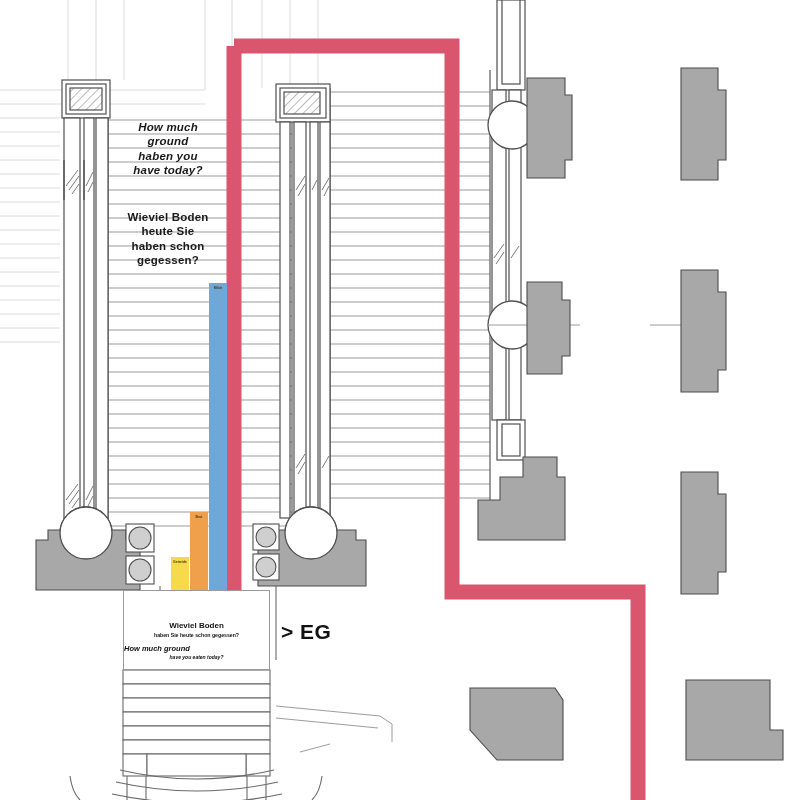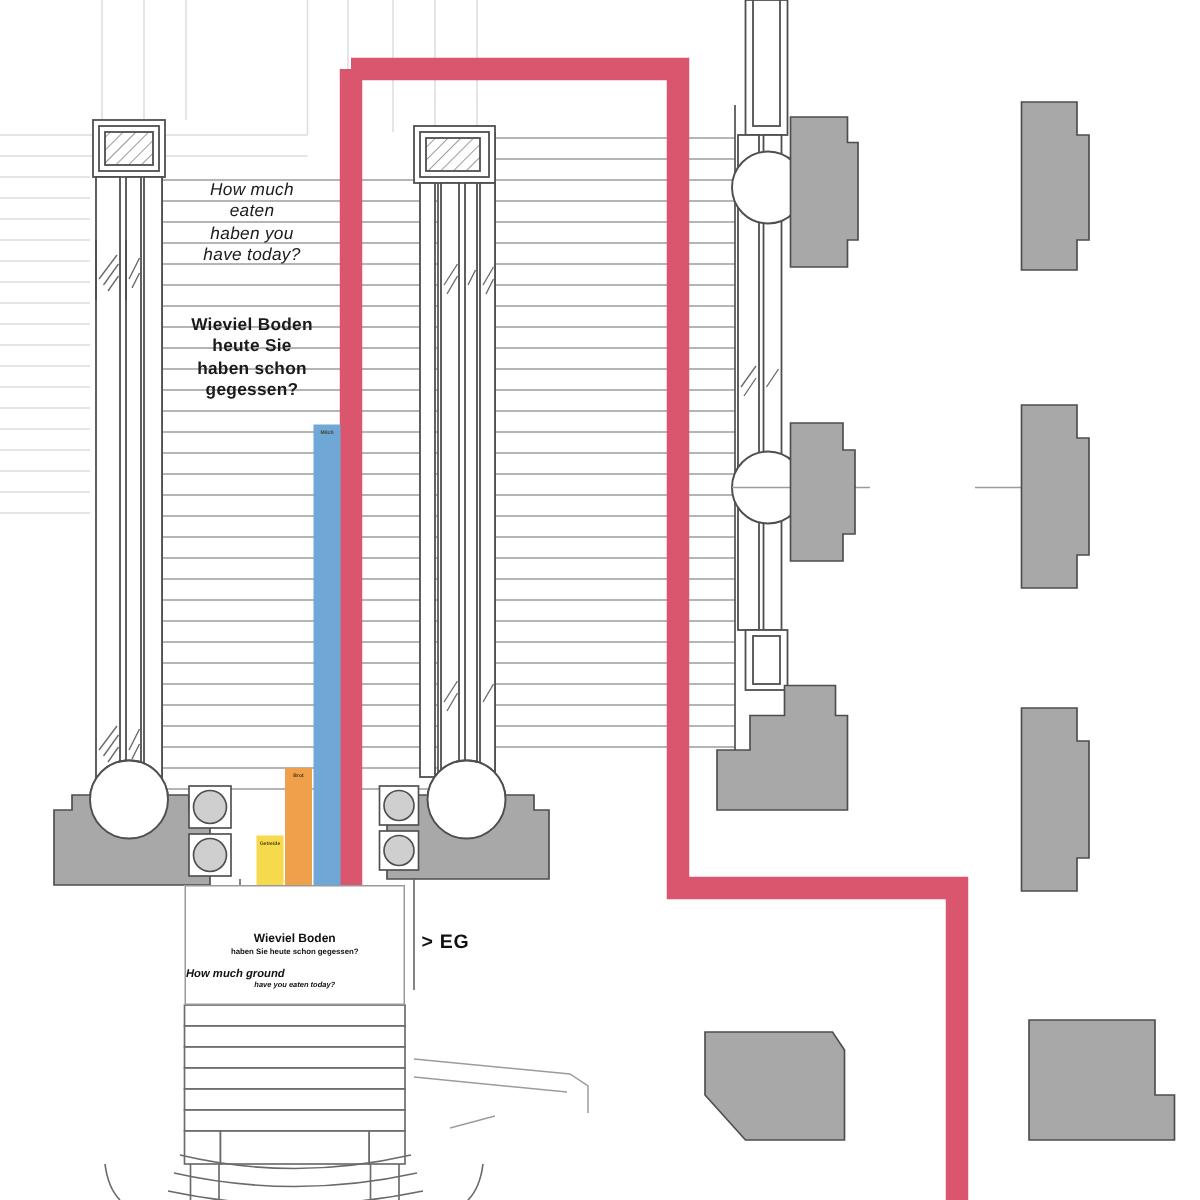--- a/index.html
+++ b/index.html
@@ -3,25 +3,25 @@
 <meta charset="utf-8">
 <style>
   html,body{margin:0;padding:0;background:#ffffff;}
   body{width:800px;height:800px;overflow:hidden;
        font-family:"Liberation Sans", sans-serif;}
   #stage{position:relative;width:800px;height:800px;background:#fff;}
   svg.layer{position:absolute;left:0;top:0;width:800px;height:800px;}
 
   
   .exh-text{position:absolute;text-align:center;color:#1a1a1a;}
-  .exh-en{font-style:italic;font-weight:400;font-size:11.5px;letter-spacing:.2px;}
+  .exh-en{font-style:italic;font-weight:700;font-size:11.5px;letter-spacing:.2px;}
   .exh-de{font-weight:700;font-size:11.5px;letter-spacing:.2px;}
   .exh-line{line-height:14.4px;white-space:nowrap;}
 
-  #eg-label{position:absolute;left:281px;top:620px;font-size:13px;
+  #eg-label{position:absolute;left:281px;top:620px;font-size:21px;
             font-weight:600;color:#111;letter-spacing:.5px;}
 
   
   #placard{position:absolute;left:123px;top:590px;width:147px;height:80px;
            background:#fff;border:1px solid #9a9a9a;box-sizing:border-box;}
   #placard .pl-de-1{position:absolute;left:0;right:0;top:30px;text-align:center;
                     font-size:8px;font-weight:700;color:#111;}
   #placard .pl-de-2{position:absolute;left:0;right:0;top:41px;text-align:center;
                     font-size:5.2px;font-weight:700;color:#111;}
   #placard .pl-en-1{position:absolute;left:0;right:0;top:53px;
@@ -342,21 +342,21 @@
         <div class="bar-icon">
           <svg width="14" height="11" viewBox="0 0 14 11">
             <path d="M1.4 3.4 2.6 2l1 1.3h6l1.5-1.6.8 1.2.7-.3.4 1.3-1 .8v1.7l.5 3h-1.3l-.7-2.6H9.2l-.4 2.6H7.5l.3-2.7H5.4l-.5 2.7H3.6l.3-2.8-1.4-1.2-.6-1.6z" fill="#2b2b2b"></path>
           </svg>
         </div>
       </div>
     </div>
 
   <div class="exh-text exh-en" style="left:108px;top:120px;width:120px;">
     <div class="exh-line">How much</div>
-    <div class="exh-line">eaten</div>
+    <div class="exh-line">ground</div>
     <div class="exh-line">haben you</div>
     <div class="exh-line">have today?</div>
   </div>
 
   <div class="exh-text exh-de" style="left:108px;top:210px;width:120px;">
     <div class="exh-line">Wieviel Boden</div>
     <div class="exh-line">heute Sie</div>
     <div class="exh-line">haben schon</div>
     <div class="exh-line">gegessen?</div>
   </div>

